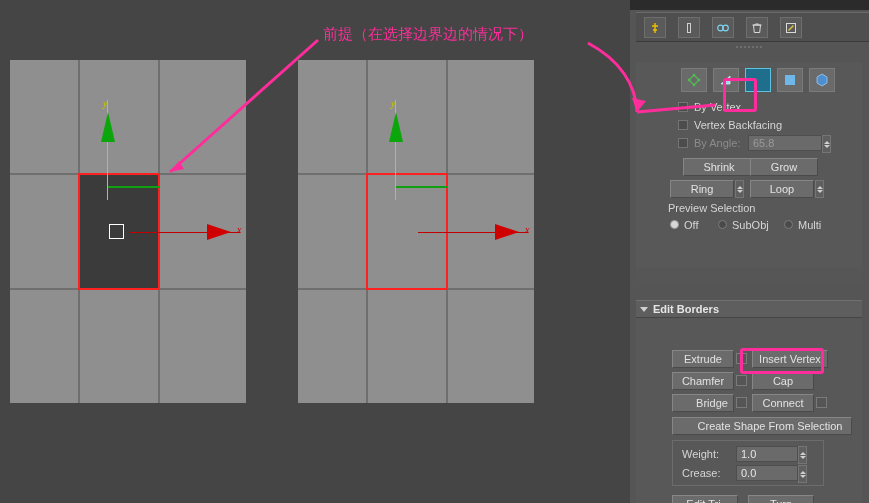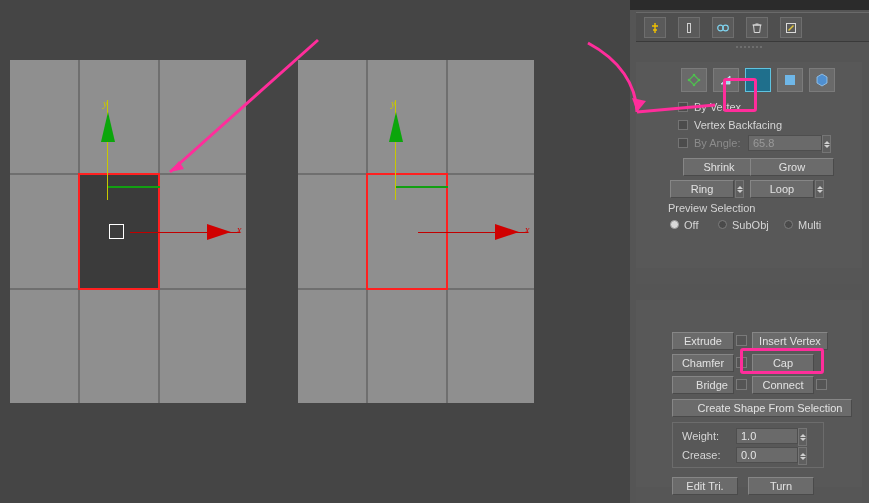--- a/index.html
+++ b/index.html
@@ -206,21 +206,21 @@
 
       <div class="chk" style="left:42px;top:76px;"></div>
       <div class="lbl dim" style="left:58px;top:75px;">By Angle:</div>
       <div class="field dim" style="left:112px;top:73px;width:74px;">65.8</div>
       <div class="spin" style="left:186px;top:73px;">
           <i class="up"></i>
           <i class="dn"></i>
         </div>
 
       <div class="btn" style="left:47px;top:96px;width:72px;">Shrink</div>
-      <div class="btn" style="left:114px;top:96px;width:84px;">Grow</div>
+      <div class="btn" style="left:114px;top:96px;width:68px;">Grow</div>
 
       <div class="btn" style="left:34px;top:118px;width:64px;">Ring</div>
       <div class="spin" style="left:99px;top:118px;">
           <i class="up"></i>
           <i class="dn"></i>
         </div>
       <div class="btn" style="left:114px;top:118px;width:64px;">Loop</div>
       <div class="spin" style="left:179px;top:118px;">
           <i class="up"></i>
           <i class="dn"></i>
@@ -231,20 +231,24 @@
       <div class="lbl" style="left:48px;top:157px;">Off</div>
       <div class="radio" style="left:82px;top:158px;"></div>
       <div class="lbl" style="left:96px;top:157px;">SubObj</div>
       <div class="radio" style="left:148px;top:158px;"></div>
       <div class="lbl" style="left:162px;top:157px;">Multi</div>
 
     </div>
   </div>
 
   <div class="rollout" style="top:300px;height:203px;">
+    <div class="rollout-head">
+      <span class="tri"></span>
+      <span>Edit Borders</span>
+    </div>
     <div class="rollout-body" style="height:187px;">
 
       <div class="btn" style="left:36px;top:32px;width:62px;">Extrude</div>
       <div class="smallbox" style="left:100px;top:35px;"></div>
       <div class="btn" style="left:116px;top:32px;width:76px;">Insert Vertex</div>
 
       <div class="btn" style="left:36px;top:54px;width:62px;">Chamfer</div>
       <div class="smallbox" style="left:100px;top:57px;"></div>
       <div class="btn" style="left:116px;top:54px;width:62px;">Cap</div>
 
@@ -267,20 +271,21 @@
       <div class="spin" style="left:162px;top:147px;">
           <i class="up"></i>
           <i class="dn"></i>
         </div>
 
       <div class="btn" style="left:36px;top:177px;width:66px;">Edit Tri.</div>
       <div class="btn" style="left:112px;top:177px;width:66px;">Turn</div>
     </div>
   </div>
 
+  <div class="anno-text" style="left:323px;top:25px;">前提（在选择边界边的情况下）</div>
 
   <svg class="anno-svg">
     <path d="M318,40 L170,172" stroke="#ff2d9b" stroke-width="3" fill="none"></path>
     <path d="M170,172 l14,-3 l-5,-8 Z" fill="#ff2d9b"></path>
     <path d="M588,43 C620,60 636,85 637,112" stroke="#ff2d9b" stroke-width="3" fill="none"></path>
     <path d="M637,112 l9,-11 l-14,-3 Z" fill="#ff2d9b"></path>
     <path d="M637,112 L715,105" stroke="#ff2d9b" stroke-width="3" fill="none"></path>
   </svg>
 
   <div class="hl-box" style="left:723px;top:78px;width:34px;height:34px;"></div>

